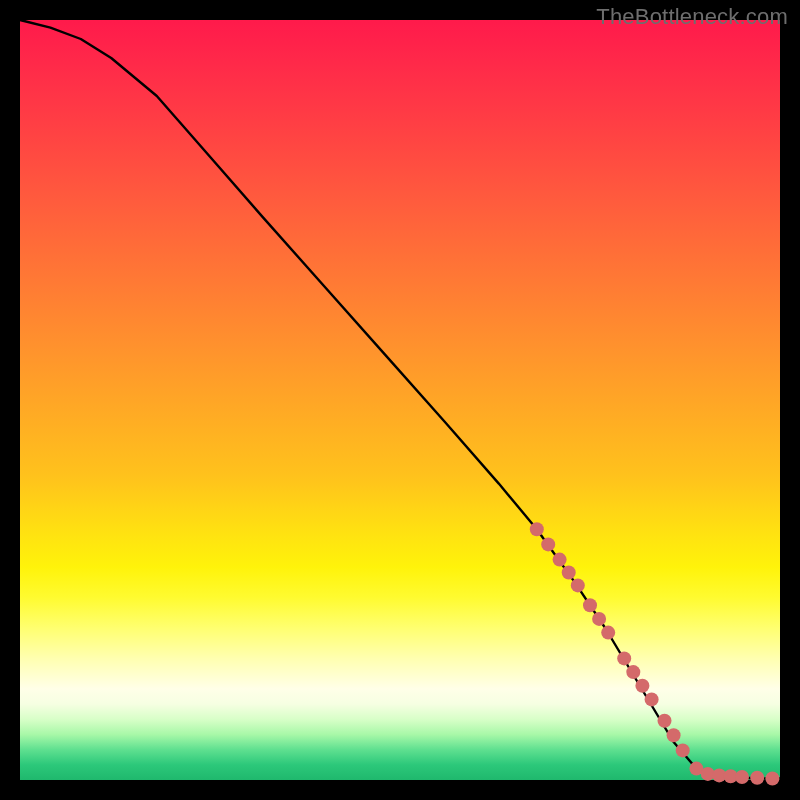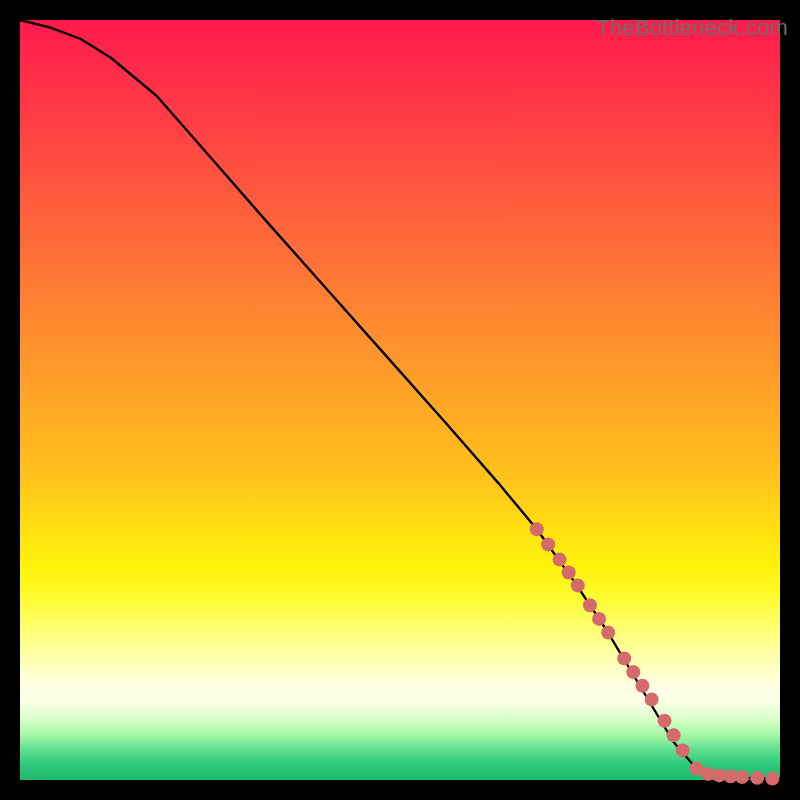--- a/index.html
+++ b/index.html
@@ -54,21 +54,21 @@
   svg.overlay {
     position: absolute;
     left: 20px;
     top: 20px;
     width: 760px;
     height: 760px;
     overflow: visible;
   }
   .watermark {
     position: absolute;
-    top: 15px;
+    top: 4px;
     right: 12px;
     font-size: 22px;
     color: #6e6e6e;
     letter-spacing: 0.2px;
     user-select: none;
   }
 </style>
 </head>
 <body>
 

